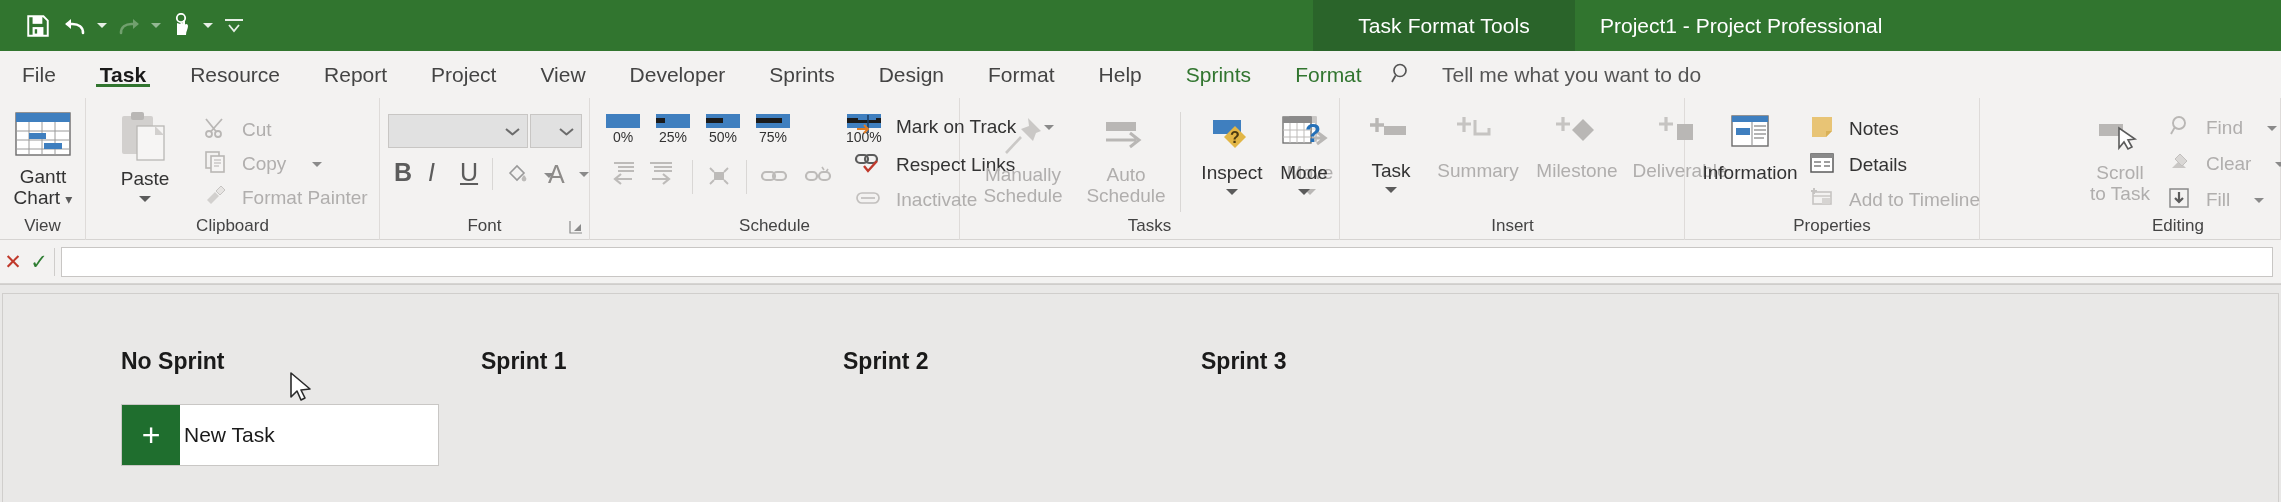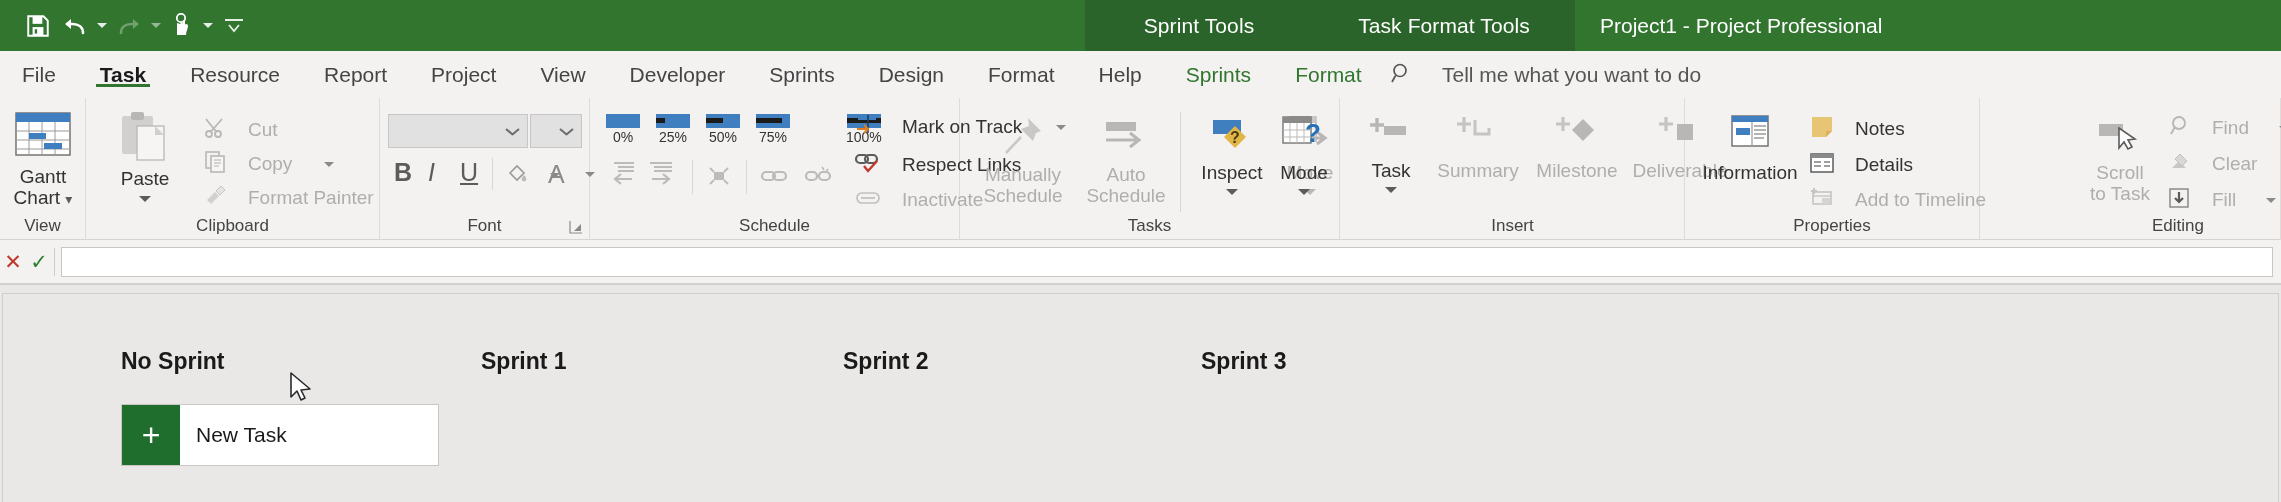--- a/index.html
+++ b/index.html
@@ -79,21 +79,21 @@
   .dlg-launcher {
     position: absolute; bottom: 6px; right: 6px; width: 14px; height: 14px;
   }
   .big-btn {
     position: absolute; display: flex; flex-direction: column;
     align-items: center; text-align: center;
   }
   .big-btn .lbl { font-size: 19px; color: #333333; line-height: 1.12; white-space: nowrap; }
   .big-btn.dim .lbl { color: #b0aead; }
   .sm-btn {
-    position: absolute; display: flex; align-items: center; gap: 20px;
+    position: absolute; display: flex; align-items: center; gap: 14px;
   }
   .sm-btn .lbl { font-size: 19px; color: #333333; white-space: nowrap; }
   .sm-btn.dim .lbl { color: #b0aead; }
   .caret-dn {
     width: 0; height: 0; border-left: 6px solid transparent;
     border-right: 6px solid transparent; border-top: 6px solid #5b5b5b;
   }
   .caret-dn.dim { border-top-color: #b9b7b5; }
   .caret-sm {
     width: 0; height: 0; border-left: 5px solid transparent;
@@ -154,21 +154,21 @@
   .newtask-card {
     position: absolute; display: flex; align-items: stretch;
     background: #ffffff; border: 1px solid #c9c7c5; width: 318px; height: 62px;
   }
   .newtask-plus {
     width: 58px; background: #1f6e2e; color: #ffffff;
     display: flex; align-items: center; justify-content: center;
     font-size: 32px; line-height: 1;
   }
   .newtask-lbl {
-    flex: 1; display: flex; align-items: center; padding-left: 16px;
+    flex: 1; display: flex; align-items: center; padding-left: 4px;
     font-size: 21px; color: #1a1a1a;
   }
   .cursor { position: absolute; pointer-events: none; }
 </style>
 </head>
 <body>
 
 <div id="app">
 
   <div class="titlebar">
@@ -207,23 +207,20 @@
       </div>
       <div class="qat-caret"></div>
 
       <div class="qat-btn">
         <svg width="26" height="20" viewBox="0 0 26 20">
           <path d="M4 4h18M8 9l5 6 5-6" fill="none" stroke="#e6efe6" stroke-width="1.8"></path>
         </svg>
       </div>
     </div>
 
-    <div class="ctxgroup" style="left:1085px; width:228px;">
-      <span class="ctxgroup-label">Sprint Tools</span>
-    </div>
     <div class="ctxgroup" style="left:1313px; width:262px;">
       <span class="ctxgroup-label">Task Format Tools</span>
     </div>
 
     <div class="apptitle" style="left:1600px;text-align:center;">Project1  -  Project Professional</div>
   </div>
 
   <div class="tabstrip">
     <div class="tab">File</div>
     <div class="tab active">Task</div>

